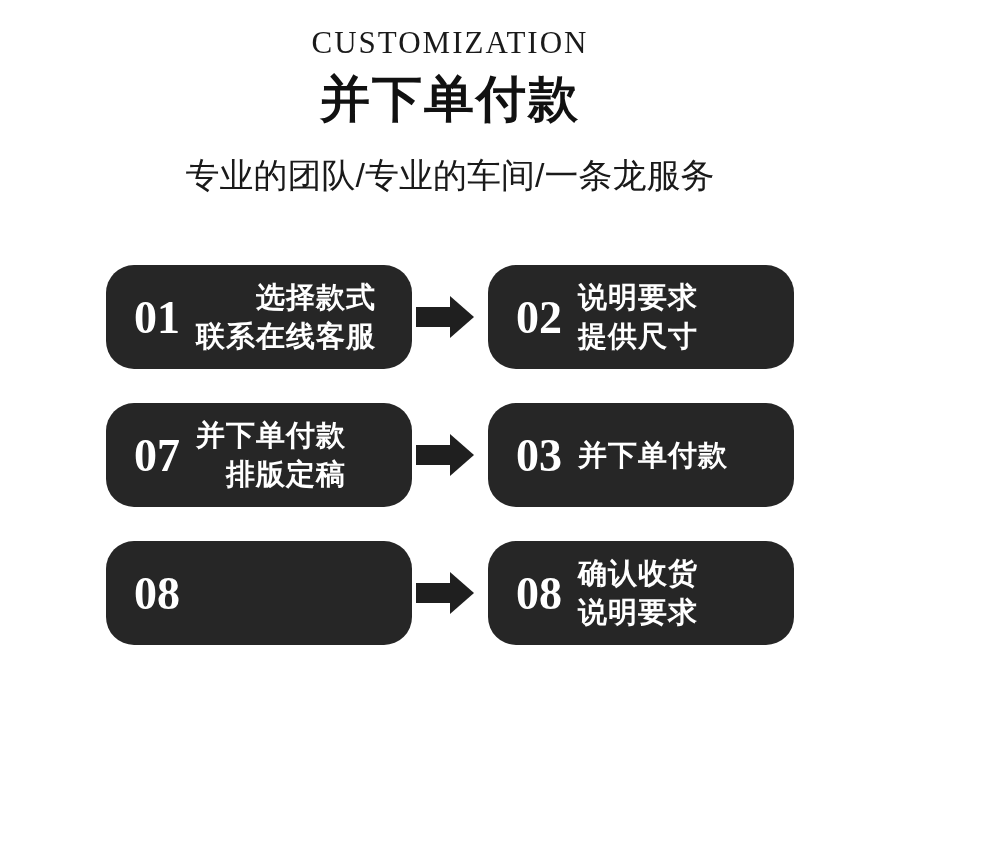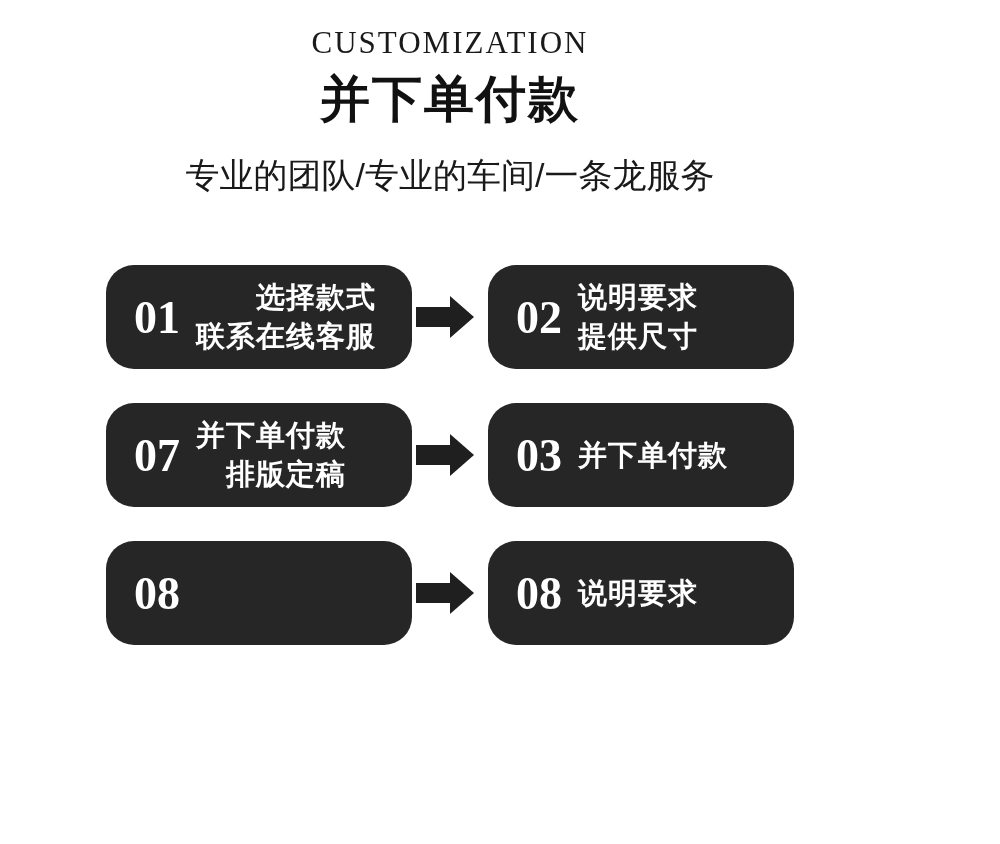--- a/index.html
+++ b/index.html
@@ -152,19 +152,20 @@
       <div class="card">
         <span class="num">08</span>
       </div>
       <svg class="arrow" width="58" height="42" viewBox="0 0 58 42">
         <rect x="0" y="11" width="35" height="20" fill="#1f1f1f"></rect>
         <polygon points="34,0 58,21 34,42" fill="#1f1f1f"></polygon>
       </svg>
       <div class="card">
         <span class="num">08</span>
         <span class="lines">
+          <span>确认收货</span>
           <span>说明要求</span>
         </span>
       </div>
     </div>
 
   </div>
 </div>
 
 </body></html>

